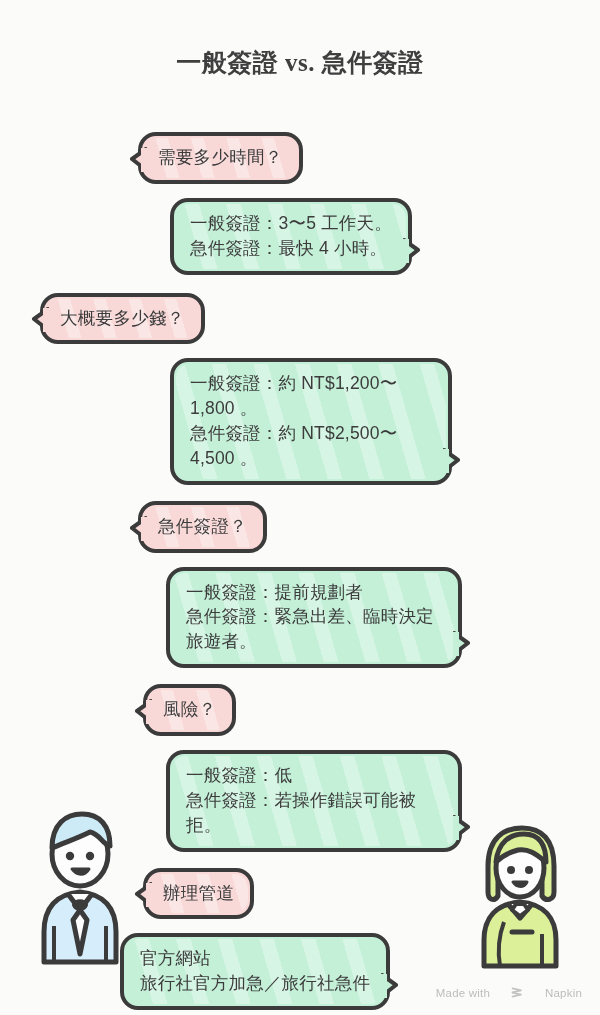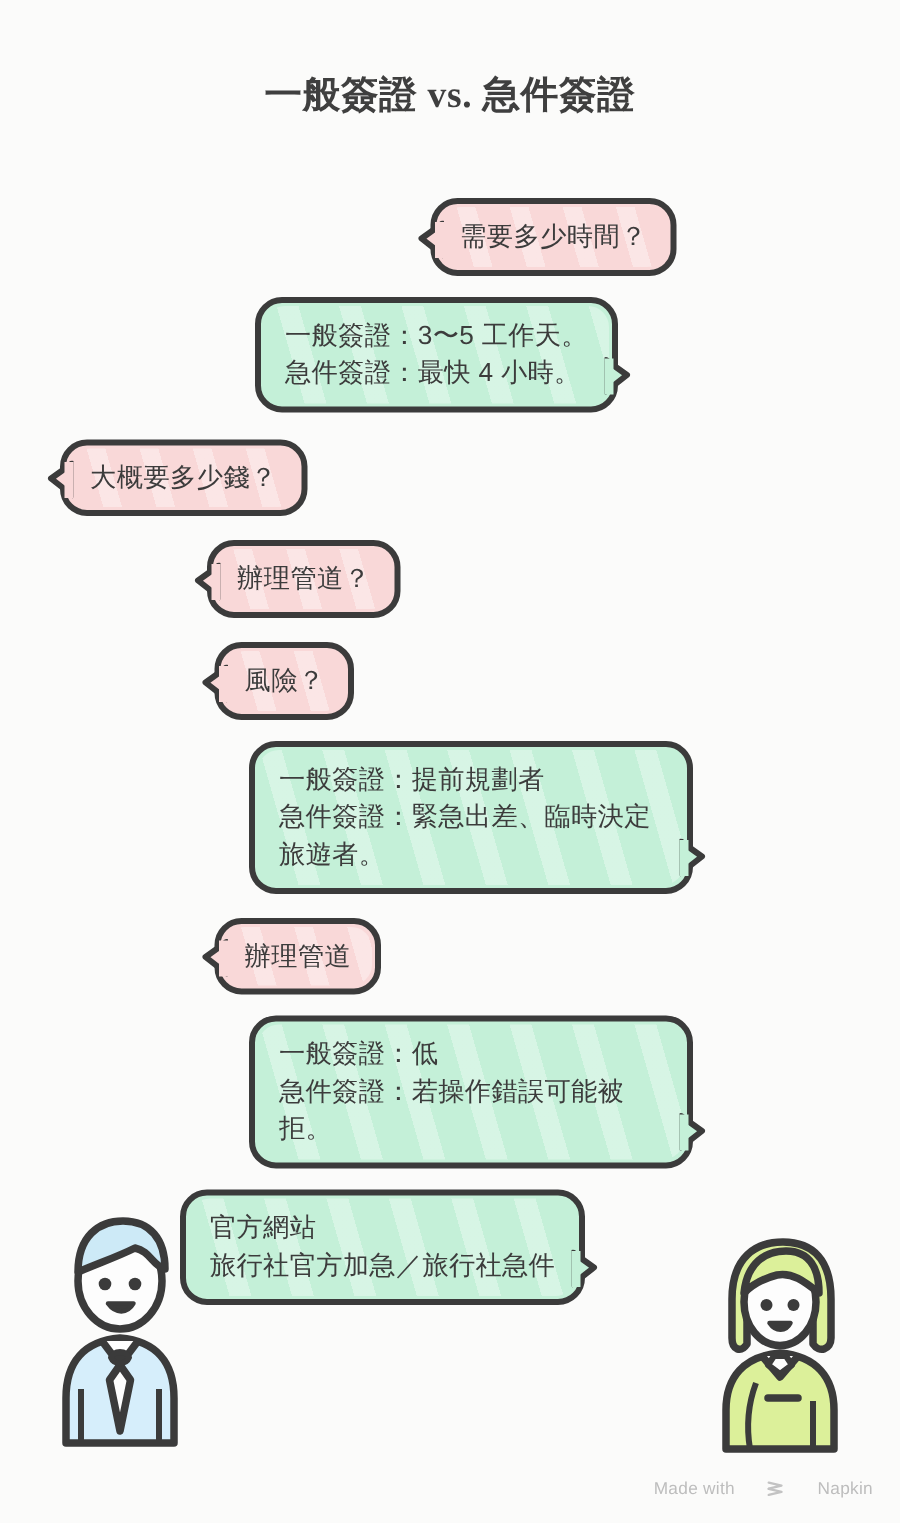--- a/index.html
+++ b/index.html
@@ -150,21 +150,21 @@
 </style>
 </head>
 <body>
 
 <div class="page">
 
   <div class="title">一般簽證 vs. 急件簽證</div>
 
   <div class="convo">
 
-    <div class="row q" style="margin-top:0px;justify-content:center;">
+    <div class="row q" style="margin-top:0px;">
       <div class="bubble pink">
         <svg class="tail-left" viewBox="0 0 22 26">
           <path d="M21 2 L7 12 L21 23 Z" fill="#f9d8d8" stroke="#3b3b3b" stroke-width="4" stroke-linejoin="round"></path>
           <rect x="16" y="1" width="8" height="24" fill="#f9d8d8"></rect>
         </svg>
         <span class="txt">需要多少時間？</span>
       </div>
     </div>
 
     <div class="row a" style="margin-top:14px;align-items:center;">
@@ -181,70 +181,80 @@
     <div class="row q" style="margin-top:18px;padding-left:40px;">
       <div class="bubble pink">
         <svg class="tail-left" viewBox="0 0 22 26">
           <path d="M21 2 L7 12 L21 23 Z" fill="#f9d8d8" stroke="#3b3b3b" stroke-width="4" stroke-linejoin="round"></path>
           <rect x="16" y="1" width="8" height="24" fill="#f9d8d8"></rect>
         </svg>
         <span class="txt">大概要多少錢？</span>
       </div>
     </div>
 
+    <div class="row a" style="margin-top:14px;">
+      <div class="bubble green">
+        <svg class="tail-right" viewBox="0 0 22 26">
+          <path d="M1 2 L15 12 L1 23 Z" fill="#c4f0d8" stroke="#3b3b3b" stroke-width="4" stroke-linejoin="round"></path>
+          <rect x="-2" y="1" width="8" height="24" fill="#c4f0d8"></rect>
+        </svg>
+        <span class="txt">一般簽證：約 NT$1,200〜1,800 。
+急件簽證：約 NT$2,500〜4,500 。</span>
+      </div>
+    </div>
 
     <div class="row q" style="margin-top:16px;">
       <div class="bubble pink">
         <svg class="tail-left" viewBox="0 0 22 26">
           <path d="M21 2 L7 12 L21 23 Z" fill="#f9d8d8" stroke="#3b3b3b" stroke-width="4" stroke-linejoin="round"></path>
           <rect x="16" y="1" width="8" height="24" fill="#f9d8d8"></rect>
         </svg>
-        <span class="txt">辦理管道？</span>
-      </div>
-    </div>
-
-    <div class="row q" style="margin-top:16px;padding-left:143px;">
-      <div class="bubble pink">
-        <svg class="tail-left" viewBox="0 0 22 26">
-          <path d="M21 2 L7 12 L21 23 Z" fill="#f9d8d8" stroke="#3b3b3b" stroke-width="4" stroke-linejoin="round"></path>
-          <rect x="16" y="1" width="8" height="24" fill="#f9d8d8"></rect>
-        </svg>
-        <span class="txt">風險？</span>
+        <span class="txt">急件簽證？</span>
       </div>
     </div>
 
     <div class="row a" style="margin-top:14px;padding-left:166px;">
       <div class="bubble green" style="max-width:296px;">
         <svg class="tail-right" viewBox="0 0 22 26">
           <path d="M1 2 L15 12 L1 23 Z" fill="#c4f0d8" stroke="#3b3b3b" stroke-width="4" stroke-linejoin="round"></path>
           <rect x="-2" y="1" width="8" height="24" fill="#c4f0d8"></rect>
         </svg>
         <span class="txt">一般簽證：提前規劃者
 急件簽證：緊急出差、臨時決定旅遊者。</span>
       </div>
     </div>
 
     <div class="row q" style="margin-top:16px;padding-left:143px;">
       <div class="bubble pink">
         <svg class="tail-left" viewBox="0 0 22 26">
           <path d="M21 2 L7 12 L21 23 Z" fill="#f9d8d8" stroke="#3b3b3b" stroke-width="4" stroke-linejoin="round"></path>
           <rect x="16" y="1" width="8" height="24" fill="#f9d8d8"></rect>
         </svg>
-        <span class="txt">辦理管道</span>
+        <span class="txt">風險？</span>
       </div>
     </div>
 
     <div class="row a" style="margin-top:14px;padding-left:166px;">
       <div class="bubble green" style="max-width:296px;">
         <svg class="tail-right" viewBox="0 0 22 26">
           <path d="M1 2 L15 12 L1 23 Z" fill="#c4f0d8" stroke="#3b3b3b" stroke-width="4" stroke-linejoin="round"></path>
           <rect x="-2" y="1" width="8" height="24" fill="#c4f0d8"></rect>
         </svg>
         <span class="txt">一般簽證：低
 急件簽證：若操作錯誤可能被拒。</span>
+      </div>
+    </div>
+
+    <div class="row q" style="margin-top:16px;padding-left:143px;">
+      <div class="bubble pink">
+        <svg class="tail-left" viewBox="0 0 22 26">
+          <path d="M21 2 L7 12 L21 23 Z" fill="#f9d8d8" stroke="#3b3b3b" stroke-width="4" stroke-linejoin="round"></path>
+          <rect x="16" y="1" width="8" height="24" fill="#f9d8d8"></rect>
+        </svg>
+        <span class="txt">辦理管道</span>
       </div>
     </div>
 
     <div class="row a" style="margin-top:14px;padding-left:120px;">
       <div class="bubble green" style="max-width:300px;">
         <svg class="tail-right" viewBox="0 0 22 26">
           <path d="M1 2 L15 12 L1 23 Z" fill="#c4f0d8" stroke="#3b3b3b" stroke-width="4" stroke-linejoin="round"></path>
           <rect x="-2" y="1" width="8" height="24" fill="#c4f0d8"></rect>
         </svg>
         <span class="txt">官方網站

